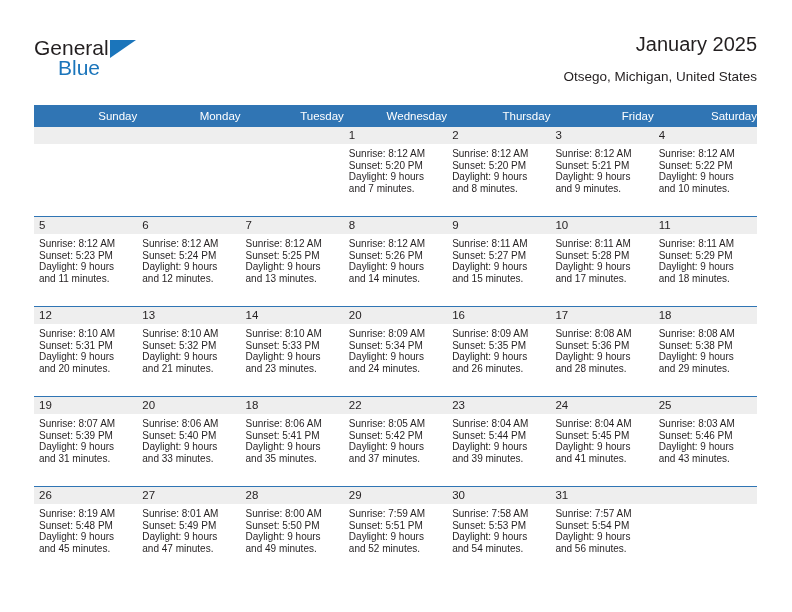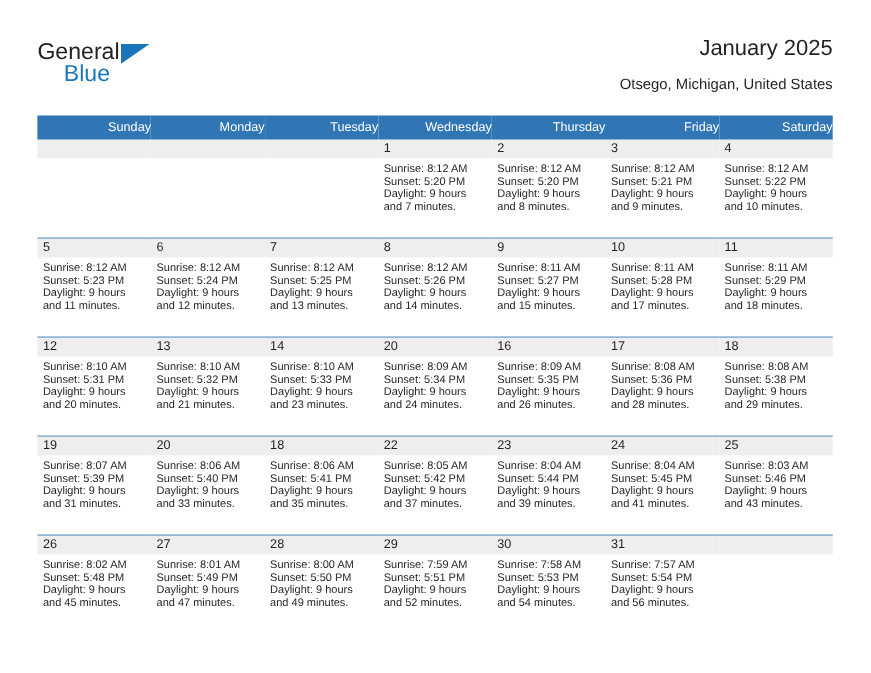--- a/index.html
+++ b/index.html
@@ -462,21 +462,21 @@
                 <div>and 43 minutes.</div>
               </div>
             </div>
           </td>
         </tr>
         <tr class="week">
           <td>
             <div class="cell">
               <div class="daynum">26</div>
               <div class="info">
-                <div>Sunrise: 8:02 AM</div>
+                <div>Sunrise: 8:19 AM</div>
                 <div>Sunset: 5:48 PM</div>
                 <div>Daylight: 9 hours</div>
                 <div>and 45 minutes.</div>
               </div>
             </div>
           </td>
           <td>
             <div class="cell">
               <div class="daynum">27</div>
               <div class="info">

